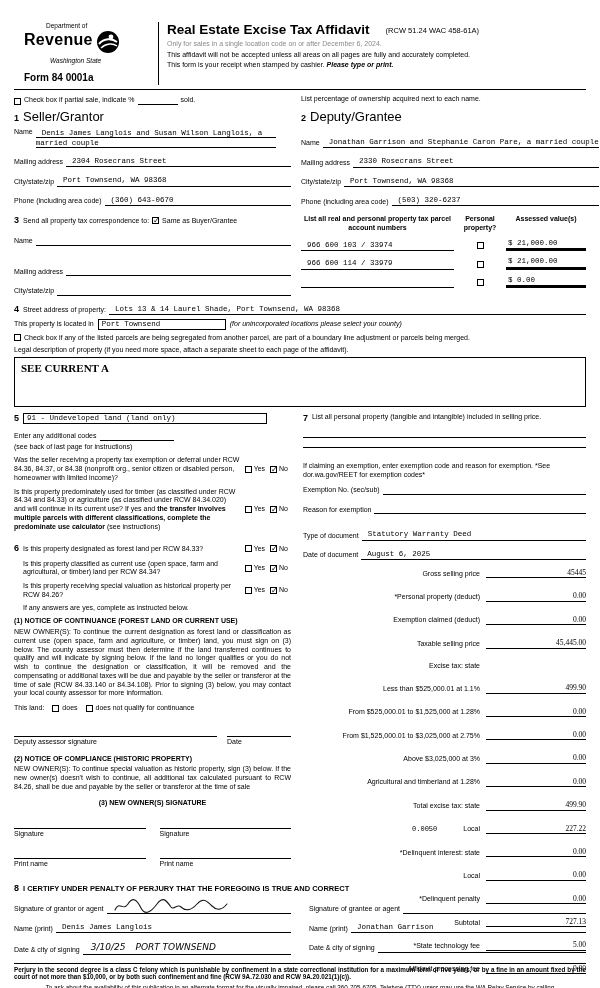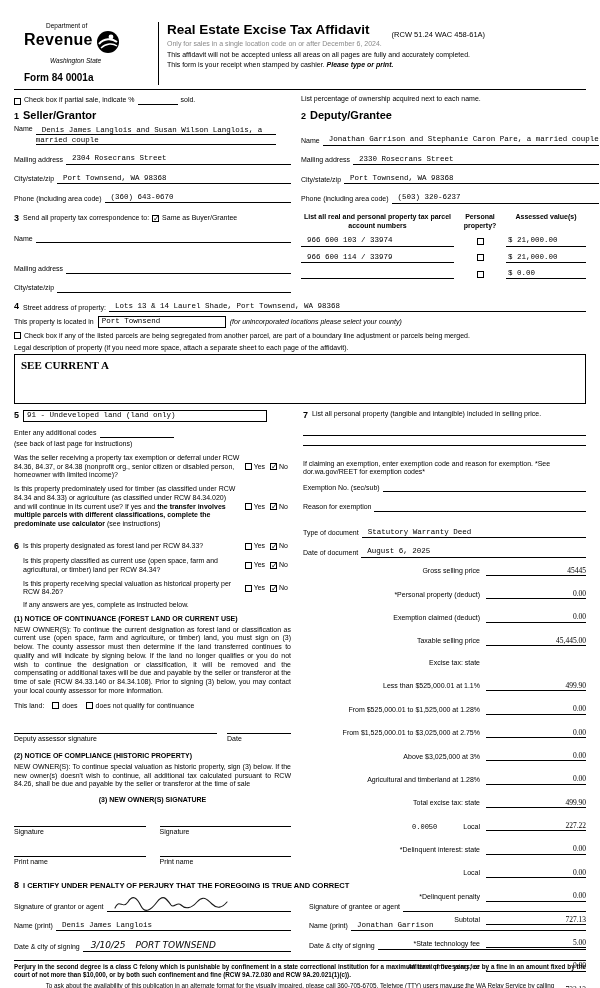--- a/index.html
+++ b/index.html
@@ -9,30 +9,30 @@
   
   .hdr{display:flex;border-bottom:1px solid #000;padding-bottom:4px}
   .logo-block{width:136px;flex:none;padding-left:10px}
   .dept{font-size:6.5px;margin-left:22px}
   .rev-row{display:flex;align-items:flex-start;gap:3px}
   .revenue{font-size:16px;font-weight:bold;letter-spacing:.3px}
   .wastate{font-size:6.5px;font-style:italic;margin-left:26px}
   .formnum{font-size:10px;font-weight:bold;margin-top:7px}
   .hdr-div{border-left:1.5px solid #000;margin:0 8px}
   .title-block{flex:1}
-  .title-line{display:flex;align-items:flex-end;gap:22px}
+  .title-line{display:flex;align-items:center;gap:16px}
   .main-title{font-size:13.5px;font-weight:bold}
   .title-rcw{font-size:7.5px}
   .gray{color:#8a8a8a}
   .hnote{margin-top:1.5px}
   .bi{font-weight:bold;font-style:italic}
 
   
   .secnum{font-weight:bold;font-size:9px;flex:none;padding-right:4px}
-  .sectitle{font-weight:bold;font-size:11px}
+  .sectitle{font-weight:normal;font-size:13px}
   .fl{display:flex;align-items:flex-end;margin-top:9px}
   .lbl{white-space:nowrap;padding-right:3px}
   .fill{flex:1;border-bottom:1px solid #000;min-height:10px}
   .val{font-family:Liberation Mono, monospace;font-size:7.5px;padding-left:6px;white-space:nowrap}
   .ruled{background-image:repeating-linear-gradient(to bottom,transparent,transparent 9px,#000 9px,#000 10px);line-height:10px}
   .cb{display:inline-block;width:7px;height:7px;border:1px solid #000;font-size:8px;line-height:6px;text-align:center;vertical-align:-1px;flex:none;overflow:visible}
   .yn{display:flex;align-items:center;gap:2px;flex:none;margin-left:5px}
   .ynl{margin-right:3px}
   .qrow{display:flex;margin-top:5px;align-items:center}
   .qtext{flex:1}
@@ -44,21 +44,21 @@
   .col-r{flex:1}
 
   
   .pt-head{display:flex;font-weight:bold;text-align:center;align-items:flex-start}
   .pt-c1{flex:1}
   .pt-c2{width:52px;flex:none}
   .pt-c3{width:80px;flex:none}
   .pt-row{display:flex;align-items:flex-end;margin-top:6px}
   .pt-acct{flex:1;border-bottom:1px solid #000;min-height:10px}
   .pt-pp{width:52px;flex:none;text-align:center}
-  .pt-val{width:80px;flex:none;border-bottom:1px solid #000000;text-align:left}
+  .pt-val{width:80px;flex:none;border-bottom:3px solid #000000;text-align:left}
 
   
   .loc-box{border:1px solid #000;width:128px;min-height:11px;display:inline-block;padding:0 3px;margin:0 4px}
   .legal-box{border:1px solid #000;height:50px;margin-top:2px;padding:4px 6px;font-family:"Liberation Serif",serif;font-weight:bold;font-size:11px}
 
   
   .main-cols{display:flex;gap:12px;margin-top:6px;min-height:462px}
   .code-box{border:1px solid #000;flex:1;min-height:11px;padding:0 3px}
   .notice-title{font-weight:bold;margin-top:5px}
   .small-par{margin-top:2px;text-align:justify}

